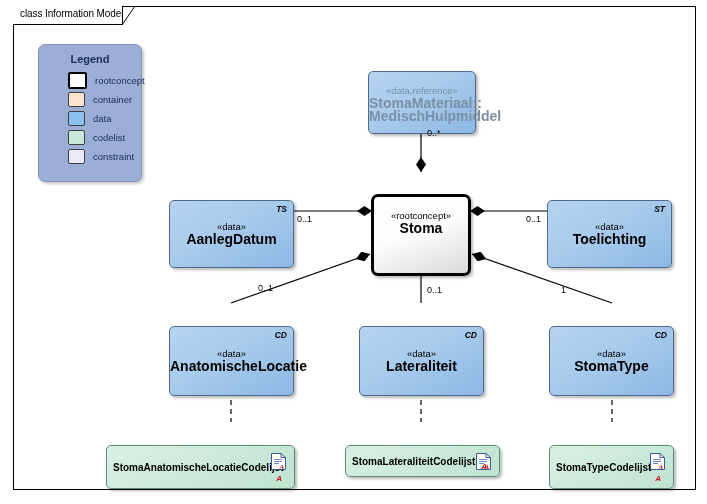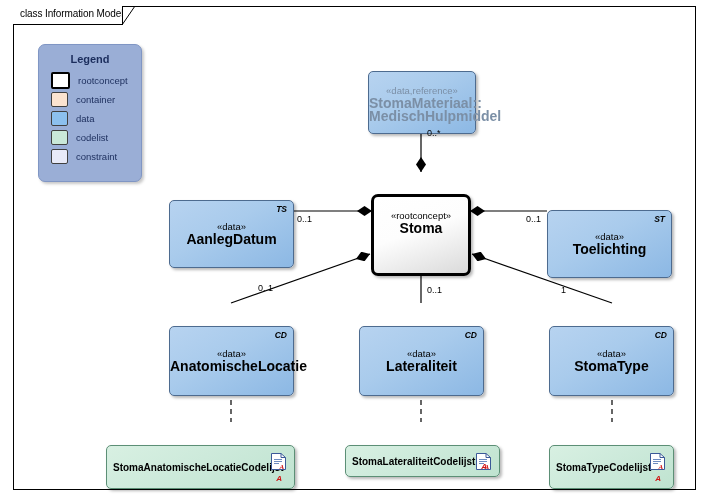--- a/index.html
+++ b/index.html
@@ -86,21 +86,21 @@
     font-size: 11px;
     font-weight: bold;
     color: #1b2d5c;
     margin-top: 8px;
     margin-bottom: 6px;
   }
   .legend-row {
     display: flex;
     align-items: center;
     height: 19px;
-    padding-left: 12px;
+    padding-left: 29px;
   }
   .legend-swatch {
     width: 15px;
     height: 13px;
     border: 1px solid #404040;
     border-radius: 2px;
     margin-right: 8px;
     flex: none;
   }
   .legend-swatch.thick { border: 2px solid #000000; }
@@ -302,21 +302,21 @@
   </div>
 
   <div class="node data" style="left:169px; top:177px; width:125px; height:68px;">
     <div class="corner">TS</div>
     <div class="body">
       <div class="stereo">«data»</div>
       <div class="nm">AanlegDatum</div>
     </div>
   </div>
 
-  <div class="node data" style="left:547px; top:187px; width:125px; height:68px;">
+  <div class="node data" style="left:547px; top:177px; width:125px; height:68px;">
     <div class="corner">ST</div>
     <div class="body">
       <div class="stereo">«data»</div>
       <div class="nm">Toelichting</div>
     </div>
   </div>
 
   <div class="node data" style="left:169px; top:303px; width:125px; height:70px;">
     <div class="corner">CD</div>
     <div class="body">

